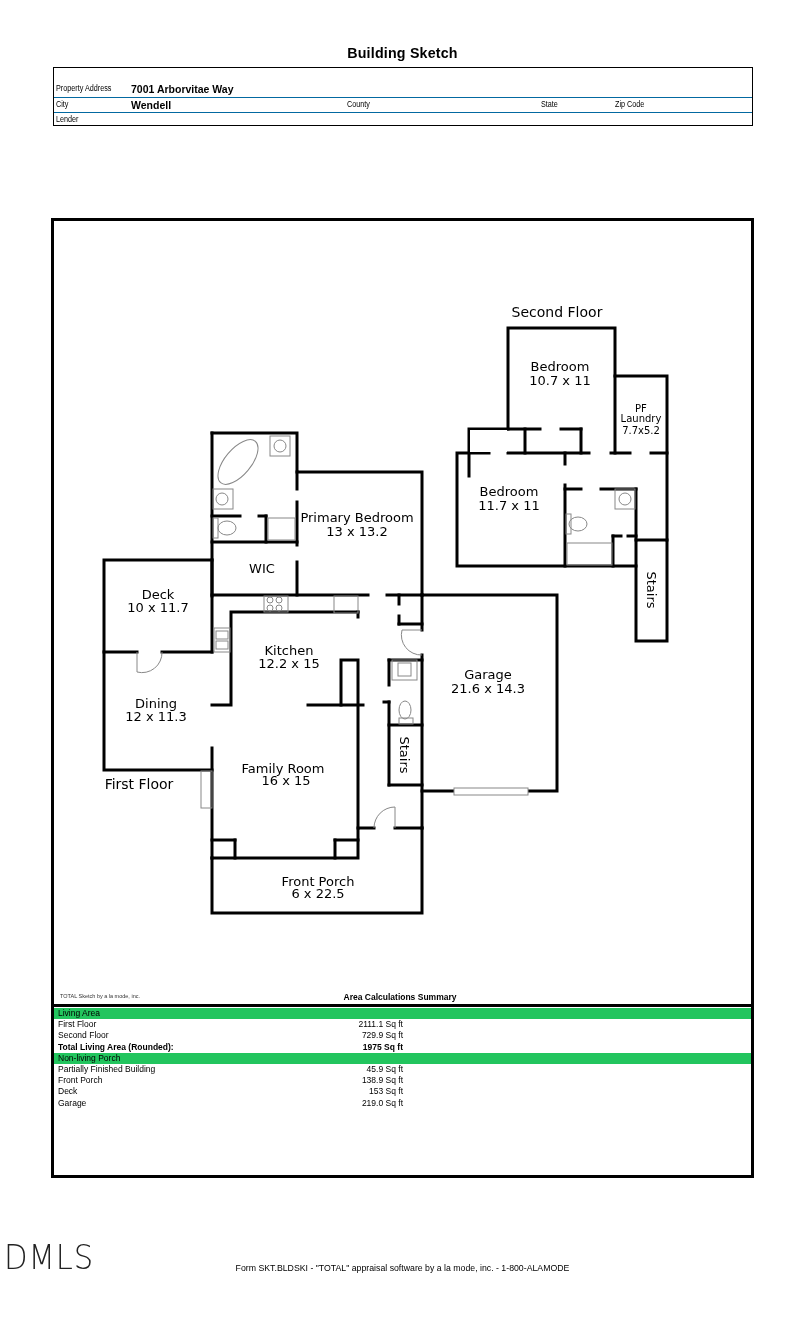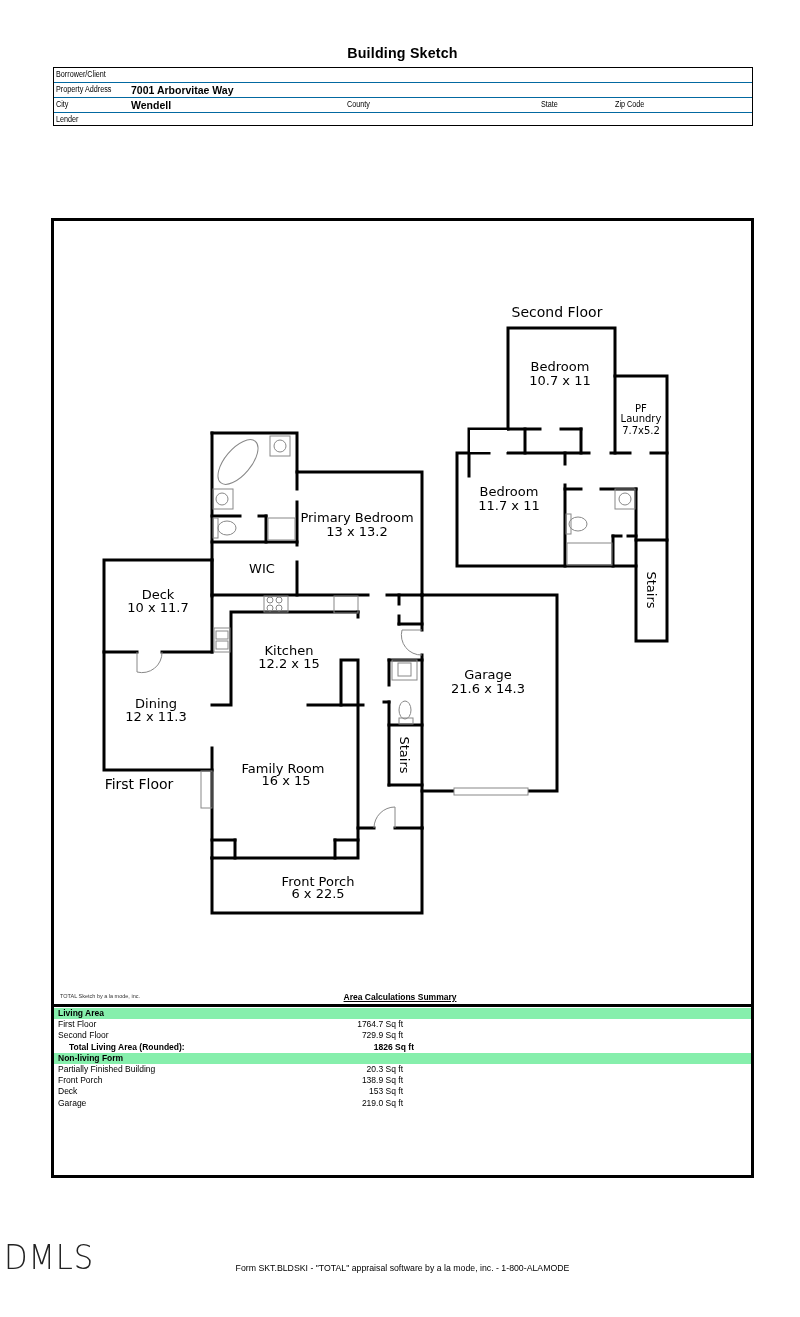--- a/index.html
+++ b/index.html
@@ -6,42 +6,38 @@
   body { width: 800px; height: 1317px; position: relative; overflow: hidden; font-family: "Liberation Sans", sans-serif; color: #000; }
   .title { position: absolute; left: 0; top: 44px; width: 805px; text-align: center; font-weight: bold; font-size: 15px; letter-spacing: 0.2px; transform: scaleX(0.95); }
   .info { position: absolute; left: 53px; top: 67px; width: 700px; height: 59px; border: 1px solid #000; box-sizing: border-box; font-size: 9px; }
   .info .row { position: absolute; left: 0; width: 100%; height: 14px; border-top: 1px solid #0369a1; box-sizing: border-box; }
   .info .row:first-child { border-top: none; }
   .info .lbl { position: absolute; left: 2px; top: 1px; font-size: 8.5px; transform: scaleX(0.85); transform-origin: left; white-space: nowrap; }
   .info .val { position: absolute; top: 1px; font-size: 10.5px; white-space: nowrap; font-weight: bold; }
   .frame { position: absolute; left: 51px; top: 218px; width: 703px; height: 960px; border: 3px solid #000; box-sizing: border-box; }
   .plan { position: absolute; left: 0; top: 0; }
   .credit { position: absolute; left: 60px; top: 993px; font-size: 5.5px; color: #333; white-space: nowrap; }
-  .summary-title { position: absolute; left: 0; top: 992px; width: 800px; text-align: center; font-size: 8.5px; font-weight: bold; text-decoration: underline; }
+  .summary-title { position: absolute; left: 0; top: 992px; width: 800px; text-align: center; font-size: 8.5px; font-weight: bold; }
   .summary-divider { position: absolute; left: 51px; top: 1004px; width: 703px; height: 3px; background: #000; }
   .table { position: absolute; left: 54px; top: 1008px; width: 697px; font-size: 8.5px; }
-  .table .hdr { background: #86efac; font-weight: bold; height: 11px; line-height: 11px; padding-left: 4px; }
+  .table .hdr { background: #22c55e; font-weight: normal; height: 11px; line-height: 11px; padding-left: 4px; }
   .table .r { height: 11.3px; line-height: 11.3px; position: relative; padding-left: 4px; }
   .table .r .v { position: absolute; left: 294px; width: 55px; text-align: right; }
-  .table .r.bold { font-weight: bold; margin-left: 11px; }
+  .table .r.bold { font-weight: bold; }
   .footer { position: absolute; left: 0; top: 1262px; width: 805px; text-align: center; font-size: 9.5px; transform: scaleX(0.92); }
   .logo { position: absolute; left: 4px; top: 1237px; font-size: 34px; font-weight: 100; letter-spacing: 1px; color: #222; font-family: "DejaVu Sans", sans-serif; transform: scaleX(0.9); transform-origin: left; -webkit-text-stroke: 0; }
   .room-label { font-family: "DejaVu Sans", sans-serif; font-size: 13px; fill: #000; }
   .floor-label { font-family: "DejaVu Sans", sans-serif; font-size: 14px; fill: #000; }
 </style>
 </head>
 <body>
 
 <div class="title">Building Sketch</div>
 
 <div class="info">
-  <div class="row" style="top:0;">
-    <span class="lbl">Borrower/Client</span>
-    <span class="val" style="left:77px;"></span>
-  </div>
   <div class="row" style="top:14px;">
     <span class="lbl">Property Address</span>
     <span class="val" style="left:77px;">7001 Arborvitae Way</span>
   </div>
   <div class="row" style="top:44px;">
     <span class="lbl">Lender</span>
   </div>
   <div class="row" style="top:29px;">
     <span class="lbl">City</span>
     <span class="val" style="left:77px;">Wendell</span>
@@ -218,34 +214,34 @@
 </svg>
 
 <div class="credit">TOTAL Sketch by a la mode, inc.</div>
 <div class="summary-title">Area Calculations Summary</div>
 <div class="summary-divider"></div>
 
 <div class="table">
   <div class="hdr">Living Area</div>
   <div class="r">
     <span>First Floor</span>
-    <span class="v">1764.7 Sq ft</span>
+    <span class="v">2111.1 Sq ft</span>
   </div>
   <div class="r">
     <span>Second Floor</span>
     <span class="v">729.9 Sq ft</span>
   </div>
   <div class="r bold">
     <span>Total Living Area (Rounded):</span>
-    <span class="v">1826 Sq ft</span>
-  </div>
-  <div class="hdr">Non-living Form</div>
+    <span class="v">1975 Sq ft</span>
+  </div>
+  <div class="hdr">Non-living Porch</div>
   <div class="r">
     <span>Partially Finished Building</span>
-    <span class="v">20.3 Sq ft</span>
+    <span class="v">45.9 Sq ft</span>
   </div>
   <div class="r">
     <span>Front Porch</span>
     <span class="v">138.9 Sq ft</span>
   </div>
   <div class="r">
     <span>Deck</span>
     <span class="v">153 Sq ft</span>
   </div>
   <div class="r">

